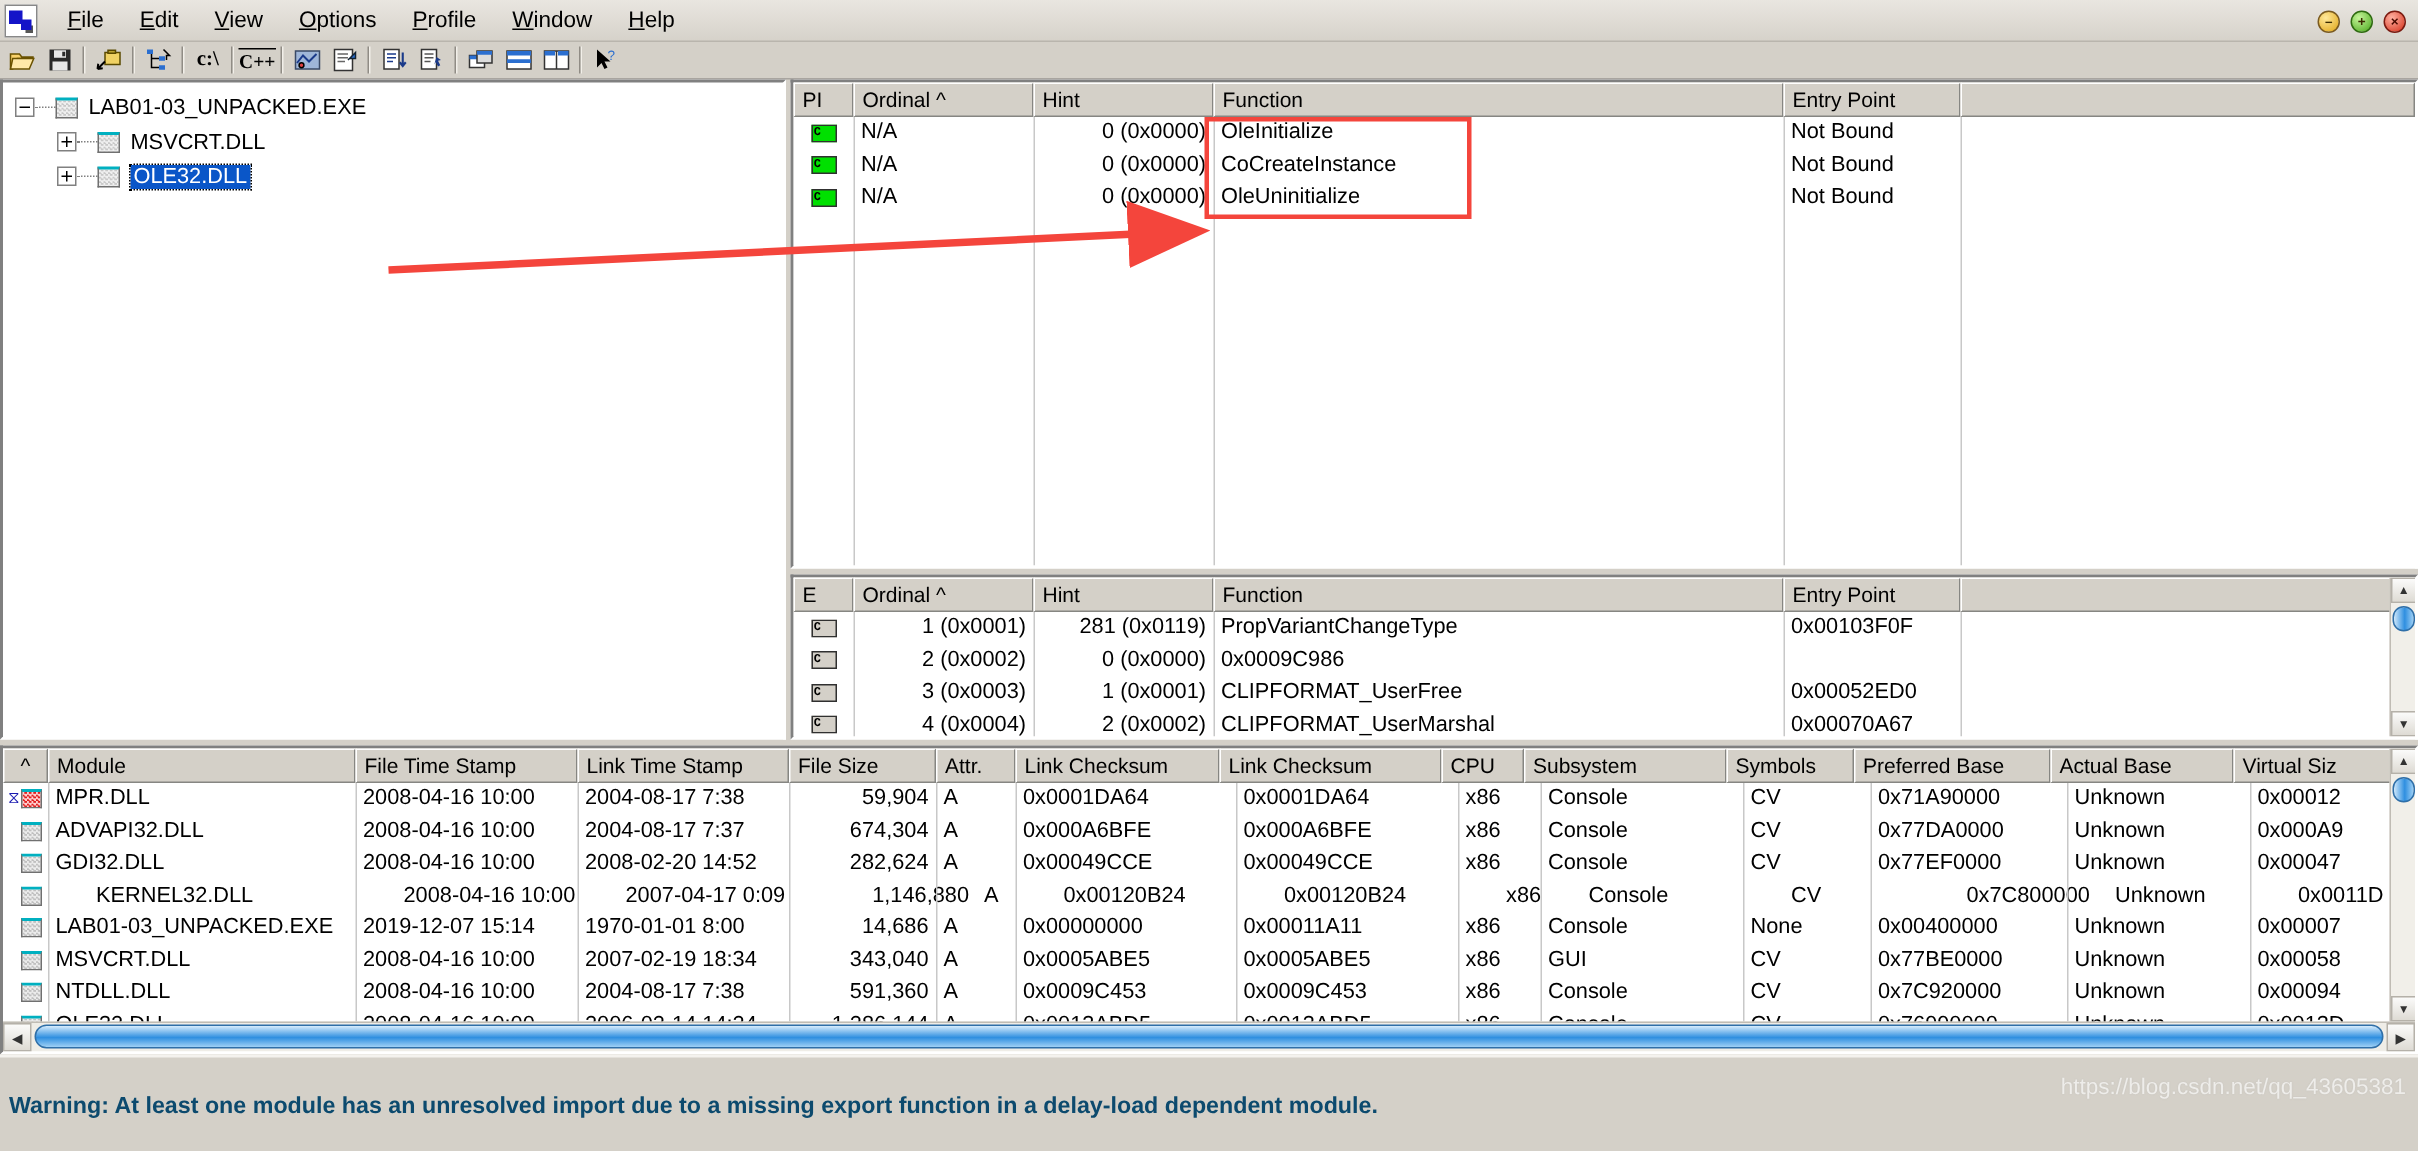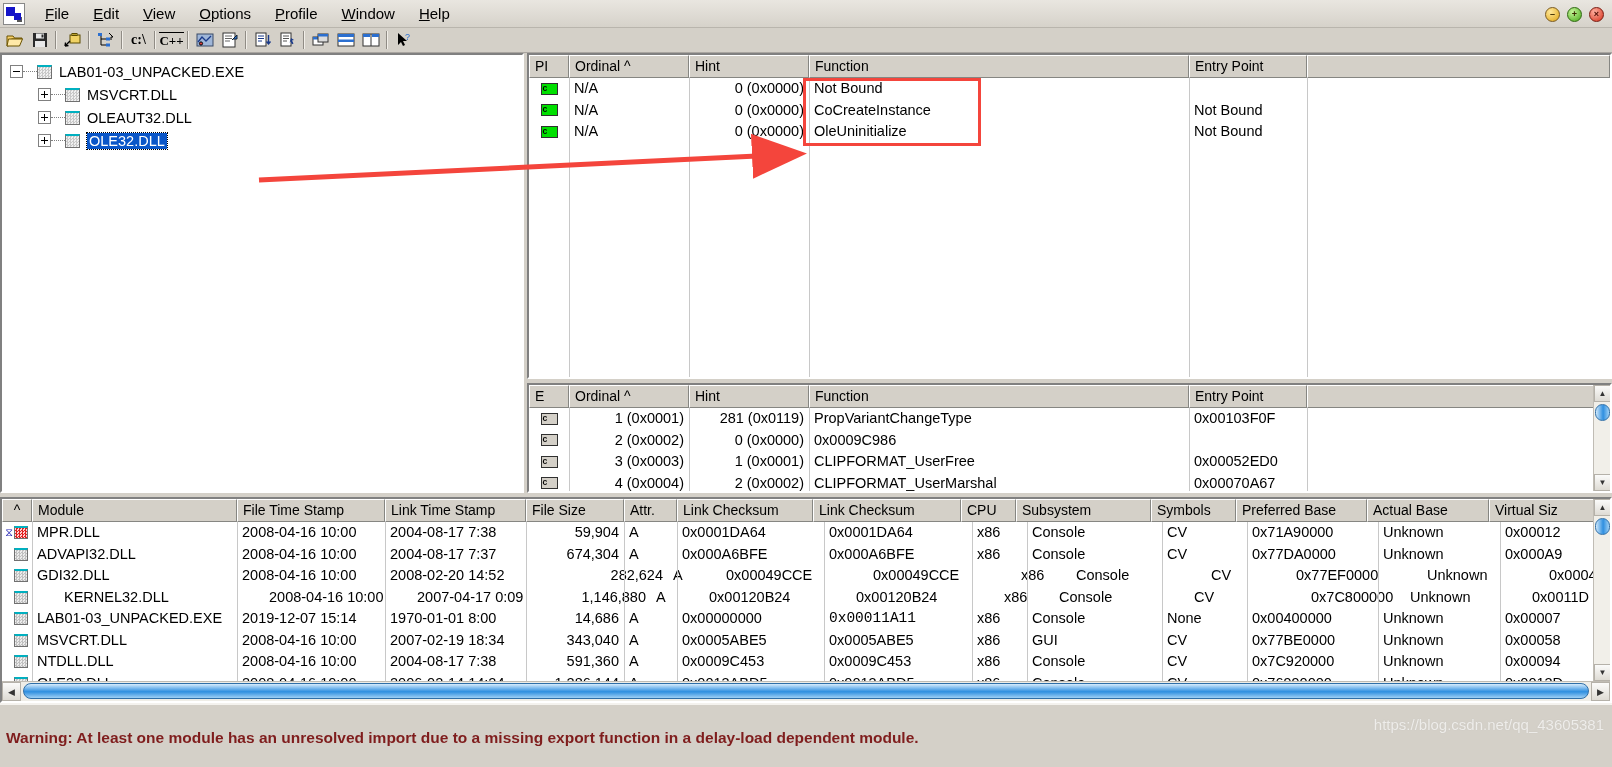--- a/index.html
+++ b/index.html
@@ -176,21 +176,21 @@
     border: 1px solid #2f6fa8;
   }
 
   
   .statusbar {
     position: absolute; left: 0; top: 703px; width: 1612px; height: 64px;
     background: #d4d0c8; border-top: 2px solid #f4f2ee;
   }
   .warning-text {
     position: absolute; left: 6px; top: 24px;
-    color: #7f1d1d; font-weight: bold; font-size: 15.5px;
+    color: #0c4a6e; font-weight: bold; font-size: 15.5px;
     white-space: nowrap;
   }
   .watermark {
     position: absolute; right: 8px; top: 716px;
     color: #ffffff; opacity: .62; font-size: 15px; white-space: nowrap;
     text-shadow: 0 0 1px rgba(150,150,150,.5);
   }
 
   
   .annot { position: absolute; left: 0; top: 0; width: 1612px; height: 767px;
@@ -336,26 +336,20 @@
       <div class="tnode lvl1">
         <div class="expander plus"></div>
         <div class="dots"></div>
         <div class="modicon"></div>
         <span class="tlabel">MSVCRT.DLL</span>
       </div>
       <div class="tnode lvl1">
         <div class="expander plus"></div>
         <div class="dots"></div>
         <div class="modicon"></div>
-        <span class="tlabel">OLEAUT32.DLL</span>
-      </div>
-      <div class="tnode lvl1">
-        <div class="expander plus"></div>
-        <div class="dots"></div>
-        <div class="modicon"></div>
         <span class="tlabel sel">OLE32.DLL</span>
       </div>
     </div>
   </div>
 
   <div class="panel imports-panel">
     <div class="lv">
       <div class="lv-head">
         <div class="hc" style="width:40px">PI</div>
         <div class="hc" style="width:120px">Ordinal ^</div>
@@ -364,20 +358,21 @@
         <div class="hc" style="width:118px">Entry Point</div>
         <div class="hc grow"></div>
       </div>
 
       <div class="lv-row">
         <div class="c" style="width:40px;display:flex;align-items:center;justify-content:center">
             <span class="pi-ico">C</span>
           </div>
         <div class="c" style="width:120px">N/A</div>
         <div class="c num" style="width:120px">0 (0x0000)</div>
+        <div class="c" style="width:380px">OleInitialize</div>
         <div class="c" style="width:118px">Not Bound</div>
         <div class="c grow"></div>
       </div>
       <div class="lv-row">
         <div class="c" style="width:40px;display:flex;align-items:center;justify-content:center">
             <span class="pi-ico">C</span>
           </div>
         <div class="c" style="width:120px">N/A</div>
         <div class="c num" style="width:120px">0 (0x0000)</div>
         <div class="c" style="width:380px">CoCreateInstance</div>
@@ -525,21 +520,21 @@
             <div class="c" style="width: 122px;">Unknown</div>
             <div class="c grow">0x000A9</div>
           </div>
           <div class="lv-row">
             <div class="c" style="width: 30px; display: flex; align-items: center; justify-content: flex-end; padding: 0px 4px 0px 0px;">
               <span class="mod-icon"></span>
             </div>
             <div class="c" style="width: 205px;">GDI32.DLL</div>
             <div class="c" style="width: 148px;">2008-04-16 10:00</div>
             <div class="c" style="width: 141px;">2008-02-20 14:52</div>
-            <div class="c num" style="width: 98px; margin-left: 44px;">282,624</div>
+            <div class="c num" style="width: 98px;">282,624</div>
             <div class="c" style="width: 53px;">A</div>
             <div class="c" style="width: 147px;">0x00049CCE</div>
             <div class="c" style="width: 148px;">0x00049CCE</div>
             <div class="c" style="width: 55px;">x86</div>
             <div class="c" style="width: 135px;">Console</div>
             <div class="c" style="width: 85px;">CV</div>
             <div class="c" style="width: 131px;">0x77EF0000</div>
             <div class="c" style="width: 122px;">Unknown</div>
             <div class="c grow">0x00047</div>
           </div>
@@ -564,21 +559,21 @@
           <div class="lv-row">
             <div class="c" style="width: 30px; display: flex; align-items: center; justify-content: flex-end; padding: 0px 4px 0px 0px;">
               <span class="mod-icon"></span>
             </div>
             <div class="c" style="width: 205px;">LAB01-03_UNPACKED.EXE</div>
             <div class="c" style="width: 148px;">2019-12-07 15:14</div>
             <div class="c" style="width: 141px;">1970-01-01   8:00</div>
             <div class="c num" style="width: 98px;">14,686</div>
             <div class="c" style="width: 53px;">A</div>
             <div class="c" style="width: 147px;">0x00000000</div>
-            <div class="c" style="width: 148px; font-family: Liberation Mono, monospace;">0x00011A11</div>
+            <div class="c" style="width: 148px;">0x00011A11</div>
             <div class="c" style="width: 55px;">x86</div>
             <div class="c" style="width: 135px;">Console</div>
             <div class="c" style="width: 85px;">None</div>
             <div class="c" style="width: 131px;">0x00400000</div>
             <div class="c" style="width: 122px;">Unknown</div>
             <div class="c grow">0x00007</div>
           </div>
           <div class="lv-row">
             <div class="c" style="width: 30px; display: flex; align-items: center; justify-content: flex-end; padding: 0px 4px 0px 0px;">
               <span class="mod-icon"></span>

